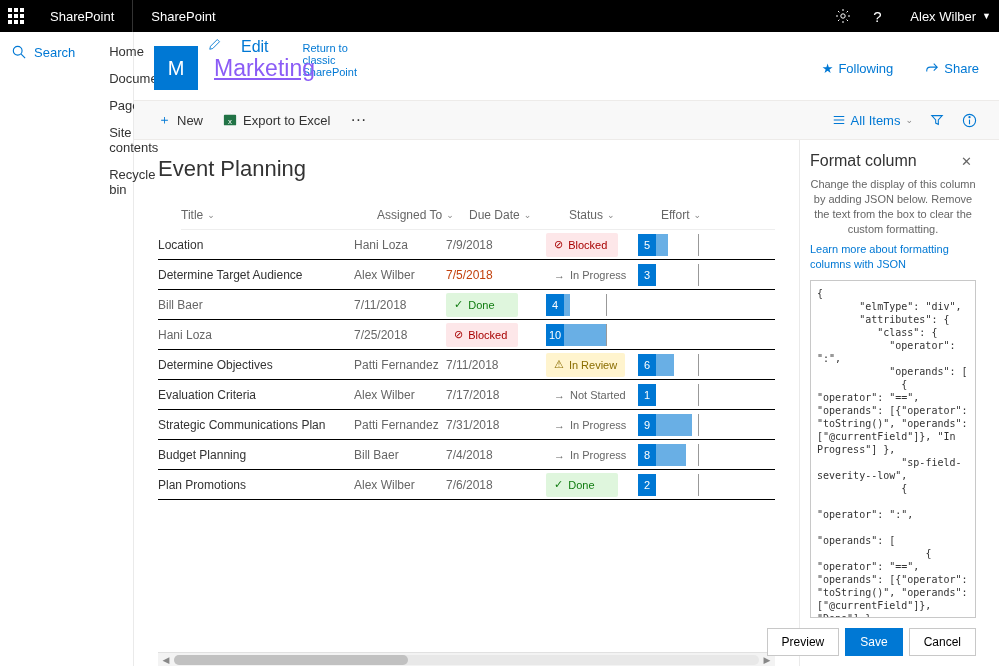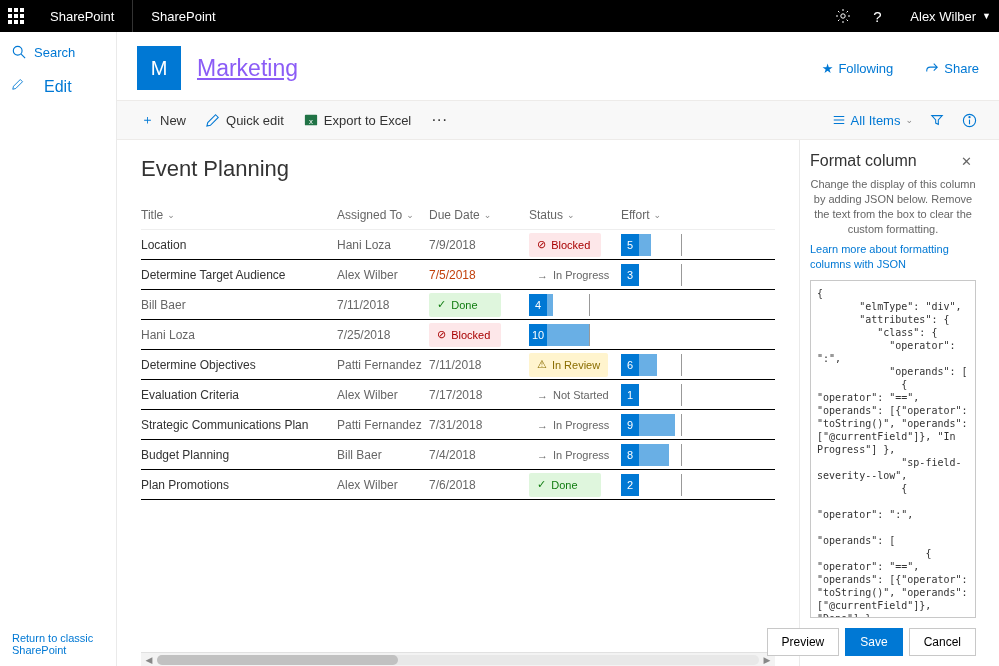--- a/index.html
+++ b/index.html
@@ -12,21 +12,21 @@
 .waffle-grid span { background:#fff; width:4px; height:4px; }
 .brand1 { padding:0 18px; border-right:1px solid #333; height:32px; display:flex; align-items:center; }
 .brand2 { padding:0 18px; }
 .top-spacer { flex:1; }
 .top-icon { width:34px; height:32px; display:flex; align-items:center; justify-content:center; cursor:pointer; color:#fff; font-size:15px; }
 .user { padding:0 8px 0 16px; display:flex; align-items:center; gap:6px; cursor:pointer; }
 .caret { font-size:9px; }
 
 
 .shell { display:flex; height:634px; }
-.leftnav { width:117px; border-right:1px solid #eaeaea; display:flex; flex-direction:column; }
+.leftnav { width:134px; border-right:1px solid #eaeaea; display:flex; flex-direction:row; }
 .searchbox { height:40px; display:flex; align-items:center; gap:8px; padding:0 12px; color:#0078d4; font-size:13px; cursor:text; }
 .searchbox svg { flex-shrink:0; }
 .navlist { padding:6px 0; font-size:13px; }
 .navitem { padding:6px 22px; color:#333; cursor:pointer; }
 .navitem.edit { color:#0078d4; display:flex; align-items:flex-start; gap:20px; padding-left:12px; }
 .leftnav-spacer { flex:1; }
 .classic { font-size:11px; color:#0078d4; padding:10px 12px; cursor:pointer; }
 
 .main { flex:1; display:flex; flex-direction:column; position:relative; }
 
@@ -45,21 +45,21 @@
 .viewsel { color:#0078d4; display:flex; align-items:center; gap:5px; padding:0 8px; cursor:pointer; }
 .cmdicon { width:32px; display:flex; justify-content:center; color:#0078d4; cursor:pointer; }
 
 
 .contentrow { flex:1; display:flex; overflow:hidden; }
 .content { flex:1; padding:16px 24px 0 24px; overflow:hidden; display:flex; flex-direction:column; }
 .listtitle { font-size:22px; font-weight:400; color:#333; margin-bottom:18px; }
 
 .table { font-size:12px; color:#333; }
 .thead, .trow { display:grid; grid-template-columns:196px 92px 100px 92px 100px; align-items:center; }
-.thead { color:#666; border-bottom:1px solid #eee; height:30px; }
+.thead { color:#666; border-bottom:1px solid #eee; height:30px;margin-left:23px; }
 .thead .th { display:flex; align-items:center; gap:4px; cursor:pointer; }
 .trow { height:30px; border-bottom:1px solid #000000; }
 .status { display:flex; align-items:center; gap:5px; height:24px; padding:0 8px; font-size:11px; border-radius:2px; width:fit-content; min-width:72px; }
 .status.blocked { background:#fde7e9; color:#a80000; }
 .status.inprogress { color:#666; }
 .status.done { background:#dff6dd; color:#107c10; }
 .status.inreview { background:#fff4ce; color:#8a6d00; }
 .status.notstarted { color:#666; }
 .effort { position:relative; height:22px; }
 .effort .bar { position:absolute; left:0; top:0; height:22px; background:#69afe5; }
@@ -122,20 +122,27 @@
 
 <div class="shell">
   <div class="leftnav">
     <div class="searchbox">
       <svg width="14" height="14" viewBox="0 0 16 16" fill="none" stroke="#0078d4" stroke-width="1.3">
           <circle cx="6.5" cy="6.5" r="5"></circle>
           <line x1="10.5" y1="10.5" x2="15" y2="15"></line>
         </svg>
       <span>Search</span>
     </div>
+    <div class="navlist" id="navlist">
+        <div class="navitem">Home</div>
+        <div class="navitem">Documents</div>
+        <div class="navitem">Pages</div>
+        <div class="navitem">Site contents</div>
+        <div class="navitem">Recycle bin</div>
+      </div>
     <div class="navitem edit">
       <svg width="12" height="12" viewBox="0 0 16 16" fill="none" stroke="#0078d4" stroke-width="1.2">
           <path d="M11 2l3 3L5 14l-4 1 1-4z"></path>
         </svg>
       <span>Edit</span>
     </div>
     <div class="leftnav-spacer"></div>
     <div class="classic">Return to classic SharePoint</div>
   </div>
 
@@ -152,26 +159,20 @@
             <path d="M10 3l4 4-4 4M14 7H6a4 4 0 00-4 4v1"></path>
           </svg>
         <span>Share</span>
       </div>
     </div>
 
     <div class="cmdbar">
       <div class="cmd">
         <span class="plus">＋</span>
         <span>New</span>
-      </div>
-      <div class="cmd">
-        <svg width="14" height="14" viewBox="0 0 16 16" fill="none" stroke="#0078d4" stroke-width="1.2">
-            <path d="M11 2l3 3L5 14l-4 1 1-4z"></path>
-          </svg>
-        <span>Quick edit</span>
       </div>
       <div class="cmd">
         <svg width="14" height="14" viewBox="0 0 16 16">
             <rect x="1" y="2" width="14" height="12" rx="1" fill="#217346"></rect>
             <text x="8" y="12" text-anchor="middle" fill="#fff" font-size="9" font-family="Arial">x</text>
           </svg>
         <span>Export to Excel</span>
       </div>
       <div class="cmd">
           <span class="ellipsis">···</span>

